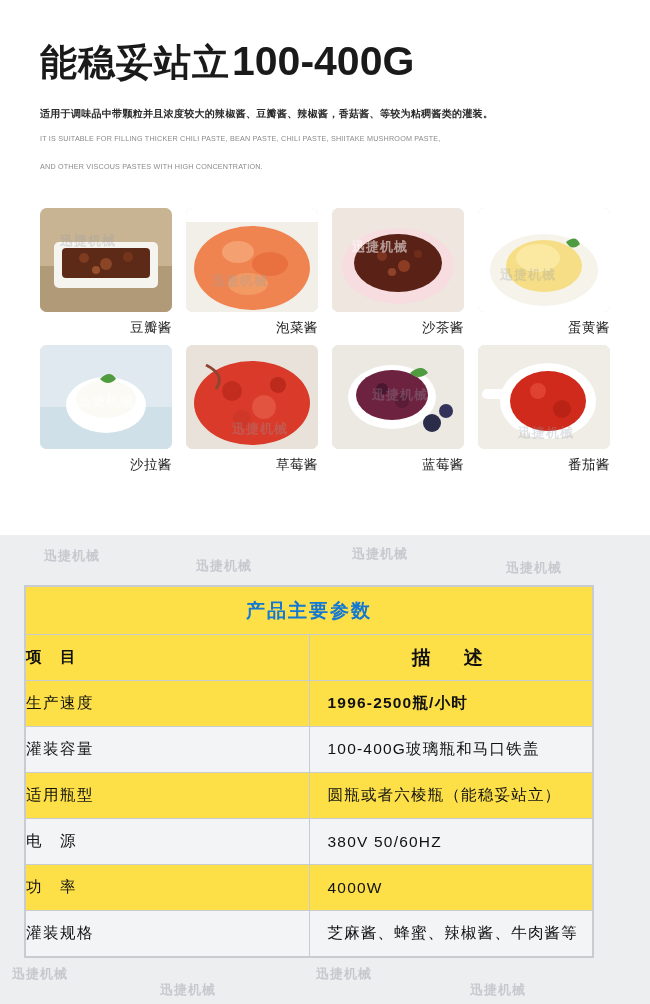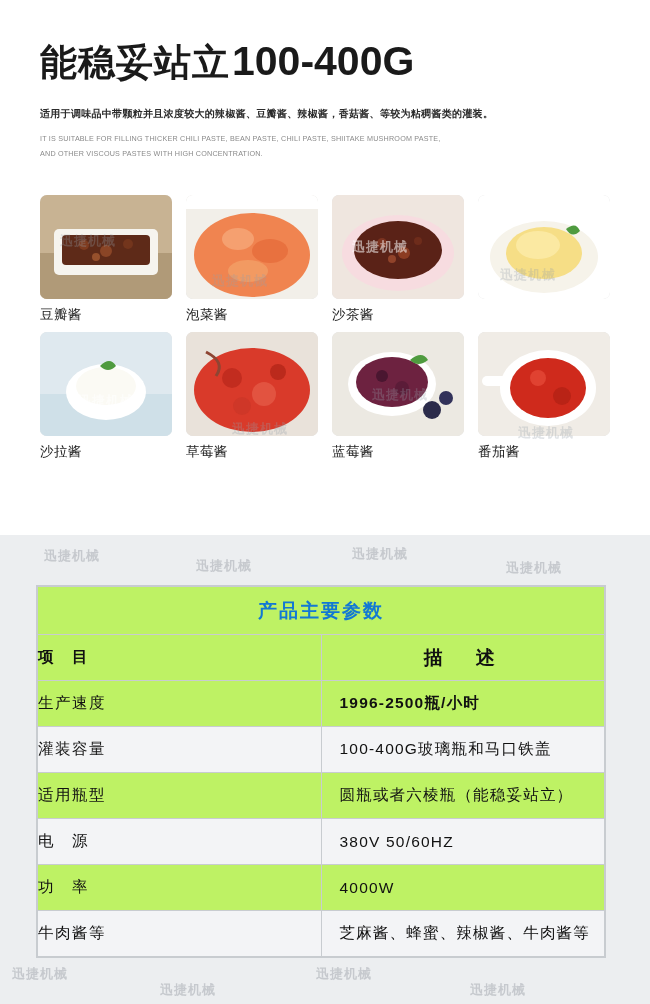--- a/index.html
+++ b/index.html
@@ -63,42 +63,42 @@
   }
   .cell{width:132px;}
   .thumb{
     width:132px;height:104px;
     border-radius:7px;
     overflow:hidden;
     position:relative;
     background:#ddd;
   }
   .cap{
-    text-align:left;
+    text-align:right;
     font-size:13.5px;
     color:#1d1d1d;
     padding-top:7px;
     letter-spacing:0.5px;
   }
 
   
   .thumb svg{display:block;width:132px;height:104px;}
 
   
   .panel{
     position:absolute;
     left:0;top:535px;
     width:650px;height:469px;
     background:#eceef0;
   }
   .table-wrap{
     position:absolute;
-    left:36px;top:50px;
+    left:24px;top:50px;
     width:570px;
-    background:#bef264;
+    background:#fde047;
     border:1px solid #c8ccd0;
     box-sizing:border-box;
   }
   table.spec{
     width:100%;
     border-collapse:collapse;
     table-layout:fixed;
   }
   table.spec td{
     border:1px solid #c8ccd0;
@@ -157,21 +157,21 @@
 
 <div class="page">
 
   <div class="header">
     <div class="title-line">
       <span class="title-cn">能稳妥站立</span>
       <span class="title-num">100-400G</span>
     </div>
     <div class="subtitle">适用于调味品中带颗粒并且浓度较大的辣椒酱、豆瓣酱、辣椒酱，香菇酱、等较为粘稠酱类的灌装。</div>
     <div class="subtitle-en">IT IS SUITABLE FOR FILLING THICKER CHILI PASTE, BEAN PASTE, CHILI PASTE, SHIITAKE MUSHROOM PASTE,</div>
-    <div class="subtitle-en" style="margin-top:4px">AND OTHER VISCOUS PASTES WITH HIGH CONCENTRATION.</div>
+    <div class="subtitle-en" style="margin-top:17px">AND OTHER VISCOUS PASTES WITH HIGH CONCENTRATION.</div>
   </div>
 
   <div class="gallery">
 
     <div class="cell">
       <div class="thumb">
         <svg viewBox="0 0 132 104" preserveAspectRatio="none">
           <rect width="132" height="104" fill="#c8b393"></rect>
           <rect y="58" width="132" height="46" fill="#b09a78"></rect>
           <rect x="14" y="34" width="104" height="46" rx="5" fill="#f6f4ee"></rect>
@@ -217,20 +217,21 @@
     <div class="cell">
       <div class="thumb">
         <svg viewBox="0 0 132 104" preserveAspectRatio="none">
           <rect width="132" height="104" fill="#ffffff"></rect>
           <ellipse cx="66" cy="62" rx="54" ry="36" fill="#f6f3ea"></ellipse>
           <ellipse cx="66" cy="58" rx="38" ry="26" fill="#f6de86"></ellipse>
           <ellipse cx="60" cy="50" rx="22" ry="14" fill="#fbe9a2"></ellipse>
           <path d="M88 34 q10 -8 14 2 q-8 8 -14 -2z" fill="#4f9b3f"></path>
         </svg>
       </div>
+      <div class="cap">蛋黄酱</div>
     </div>
 
     <div class="cell">
       <div class="thumb">
         <svg viewBox="0 0 132 104" preserveAspectRatio="none">
           <rect width="132" height="104" fill="#dfe9ef"></rect>
           <rect y="62" width="132" height="42" fill="#cfe0e8"></rect>
           <ellipse cx="66" cy="60" rx="40" ry="28" fill="#ffffff"></ellipse>
           <ellipse cx="66" cy="54" rx="30" ry="19" fill="#fbfaf4"></ellipse>
           <path d="M60 34 q10 -10 16 0 q-8 8 -16 0z" fill="#4f9b3f"></path>
@@ -331,21 +332,21 @@
           </tr>
           <tr class="row-alt">
             <td class="key-cell">电　源</td>
             <td class="val-cell">380V 50/60HZ</td>
           </tr>
           <tr>
             <td class="key-cell">功　率</td>
             <td class="val-cell">4000W</td>
           </tr>
           <tr class="row-alt">
-            <td class="key-cell">牛肉酱等</td>
+            <td class="key-cell">灌装规格</td>
             <td class="val-cell">芝麻酱、蜂蜜、辣椒酱、牛肉酱等</td>
           </tr>
         </tbody>
       </table>
     </div>
   </div>
 
 </div>
 
 </body></html>

